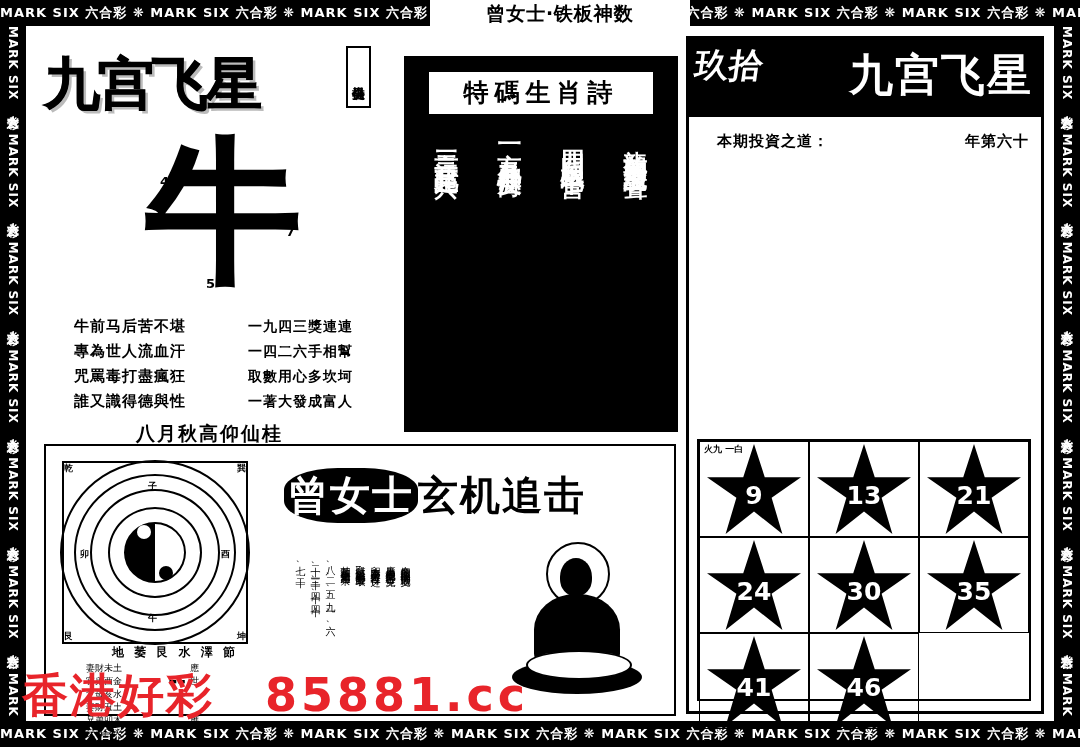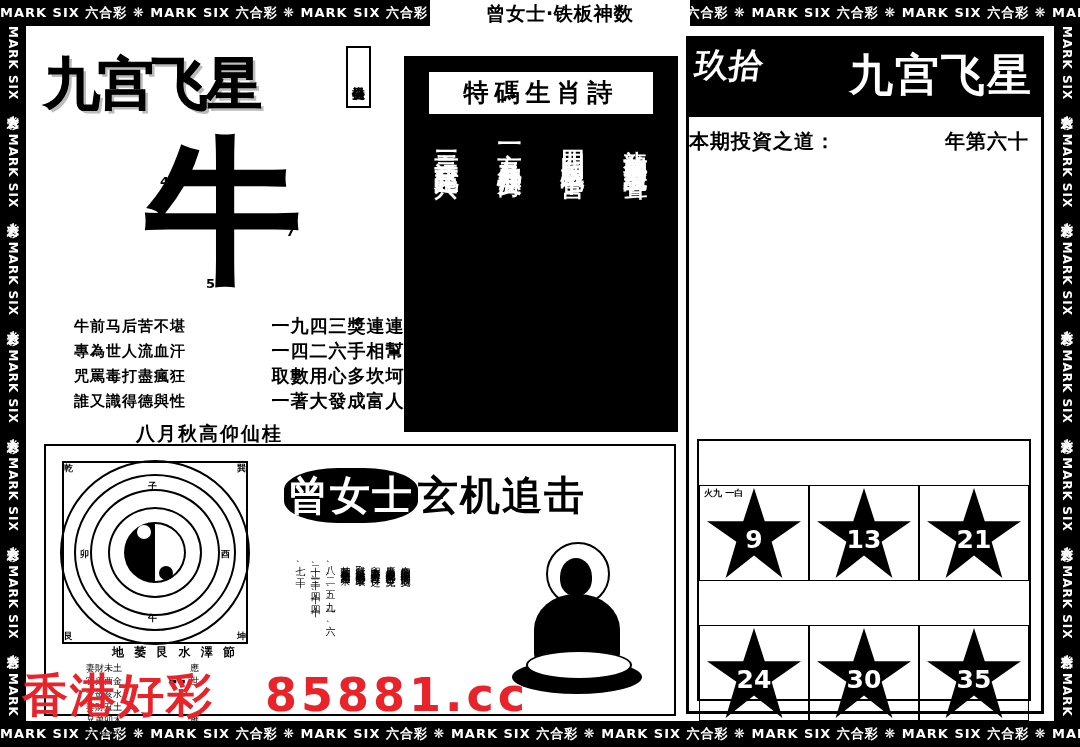--- a/index.html
+++ b/index.html
@@ -31,47 +31,47 @@
   .caifu-badge{position:absolute;right:18px;top:6px;border:2px solid #000;padding:2px 3px;
     font-size:13px;line-height:15px;font-weight:bold;writing-mode:vertical-rl;height:54px;text-align:center;}
 
   .ox-wrap{position:absolute;left:120px;top:100px;width:200px;height:190px;}
   .ox-char{font-size:155px;font-weight:bold;line-height:170px;font-family:"DejaVu Serif",serif;
      -webkit-text-stroke:2px #000;}
   .num-mark{position:absolute;font-size:13px;font-weight:bold;}
 
   .poem-left{position:absolute;left:48px;top:288px;width:160px;font-size:15px;line-height:25px;
      letter-spacing:1px;font-family:"DejaVu Serif",serif;font-weight:bold;}
-  .poem-right{position:absolute;left:222px;top:288px;width:180px;font-size:18px;line-height:25px;
-     letter-spacing:1px;font-family:Liberation Sans, sans-serif;font-weight:bold;text-align:center;}
+  .poem-right{position:absolute;left:222px;top:288px;width:180px;font-size:14px;line-height:25px;
+     letter-spacing:1px;font-family:Liberation Sans, sans-serif;font-weight:bold;}
   .subtitle-left{position:absolute;left:110px;top:395px;font-size:19px;font-weight:bold;letter-spacing:2px;
      font-family:"DejaVu Serif",serif;}
 
   
   .blk-temachi{position:absolute;left:378px;top:30px;width:268px;height:370px;background:#000;color:#fff;
      border:3px solid #000;}
   .temachi-title{margin:10px auto 0;width:224px;height:42px;background:#fff;color:#000;border:3px solid #000;
      font-size:25px;font-weight:bold;text-align:center;line-height:42px;letter-spacing:6px;}
   .temachi-verses{display:flex;flex-direction:row-reverse;justify-content:space-around;margin-top:14px;padding:0 8px;}
   .verse{writing-mode:vertical-rl;font-size:24px;font-weight:bold;line-height:34px;letter-spacing:4px;
      font-family:"DejaVu Serif",serif;height:250px;}
 
   
   .blk-right{position:absolute;left:660px;top:10px;width:352px;height:672px;border:3px solid #000;}
   .right-banner{position:relative;height:78px;background:#000;color:#fff;overflow:hidden;}
   .rb-text{position:absolute;right:8px;top:8px;font-size:44px;font-weight:bold;letter-spacing:2px;line-height:62px;
      font-family:Liberation Mono, monospace;}
   .rb-left{position:absolute;left:6px;top:4px;font-size:34px;font-weight:bold;color:#fff;
      font-family:"DejaVu Serif",serif;transform:skewX(-8deg);}
-  .right-body{padding:10px 12px 4px 0;font-size:20px;line-height:28px;font-family:"DejaVu Serif",serif;
+  .right-body{padding:10px 12px 4px 28px;font-size:15px;line-height:28px;font-family:"DejaVu Serif",serif;
      font-weight:bold;letter-spacing:1px;text-align:justify;}
   .rb-first{display:flex;justify-content:space-between;}
   .star-grid{position:absolute;left:8px;top:400px;width:330px;height:258px;border:2px solid #000;
      display:grid;grid-template-columns:repeat(3,1fr);grid-template-rows:repeat(3,1fr);}
-  .star-cell{position:relative;border:1px solid #000;display:flex;align-items:flex-end;justify-content:center;margin-top:44px;}
+  .star-cell{position:relative;border:1px solid #000;display:flex;align-items:flex-end;justify-content:center;}
   .star{position:relative;width:98px;height:94px;display:flex;align-items:center;justify-content:center;}
   .star svg{position:absolute;left:0;top:0;}
   .star-num{position:relative;color:#fff;font-size:25px;font-weight:bold;font-family:"DejaVu Sans",sans-serif;
      margin-top:12px;}
   .cell-tag{position:absolute;left:4px;top:2px;font-size:9px;line-height:10px;font-weight:bold;}
 
   
   .blk-bottom{position:absolute;left:18px;top:418px;width:628px;height:268px;border:2px solid #000;}
   .bl-title{position:absolute;left:238px;top:22px;font-size:40px;font-weight:bold;letter-spacing:2px;
      font-family:"DejaVu Serif",serif;}

